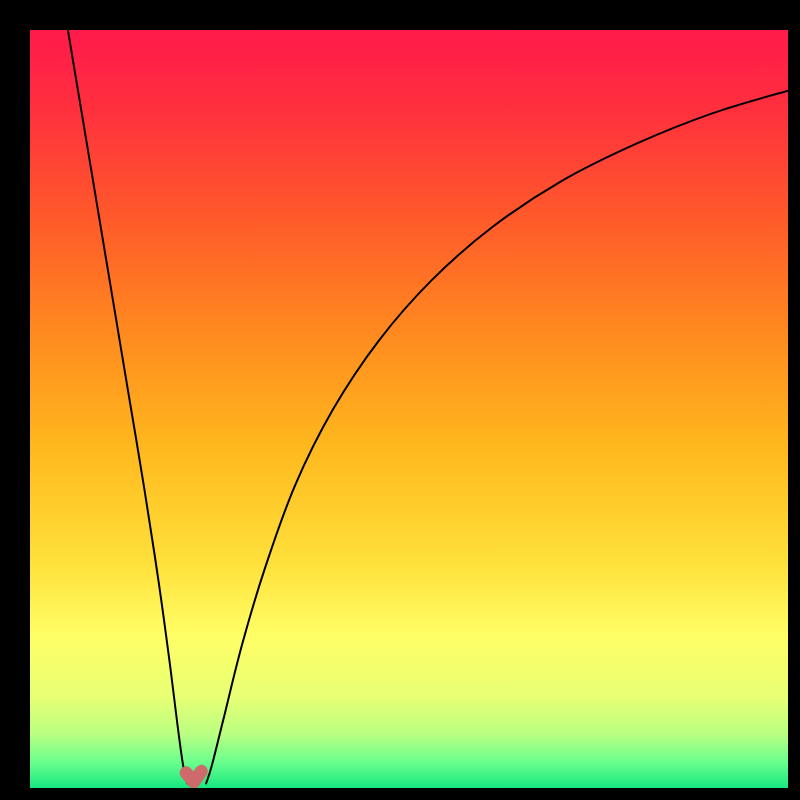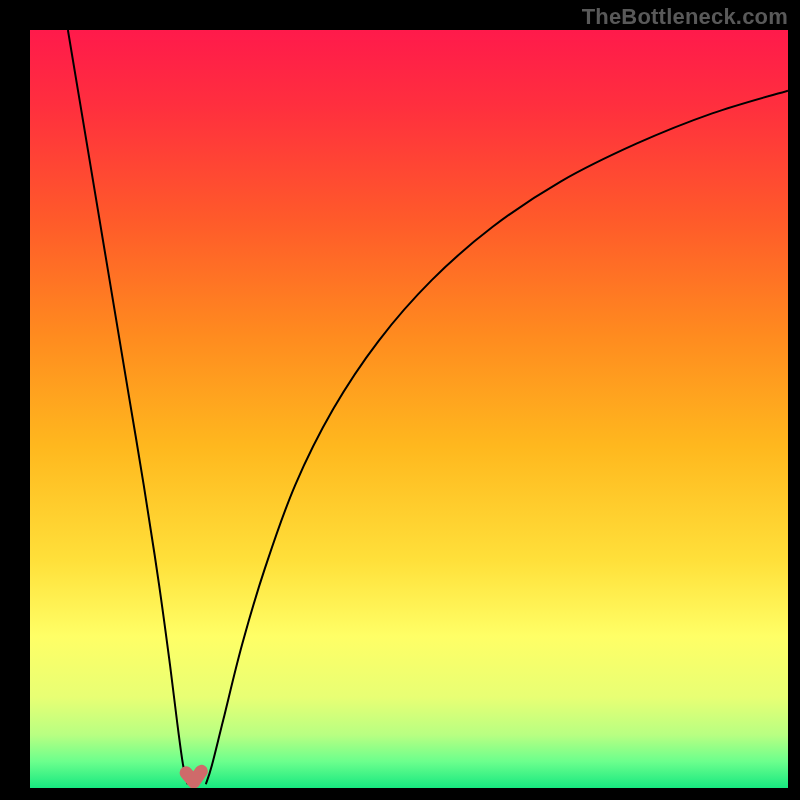--- a/index.html
+++ b/index.html
@@ -61,14 +61,13 @@
           </linearGradient>
       </defs>
       <rect id="grad-rect" x="0" y="0" width="758" height="758" fill="url(#bg-grad)"></rect>
     </svg>
     <svg id="curve-svg" class="curve" preserveAspectRatio="none" viewBox="0 0 758 758">
       <path id="left-branch" fill="none" stroke-width="2" d="M 37.9 0 C 40.6288 16.372800000000005, 47.6024 58.21440000000005, 53.06 90.96000000000004 C 58.5176 123.70560000000003, 62.7624 149.17439999999996, 68.22 181.91999999999996 C 73.6776 214.66559999999996, 77.9224 240.1344, 83.38 272.88 C 88.8376 305.6256, 93.0824 331.09439999999995, 98.54 363.84 C 103.9976 396.5856, 108.2424 420.69000000000005, 113.7 454.8 C 119.1576 488.90999999999997, 124.08460000000002 520.5944, 128.86 553.3399999999999 C 133.6354 586.0855999999999, 136.819 610.7964000000001, 140.23 636.72 C 143.641 662.6436, 145.49052 679.6228, 147.81 697.36 C 150.12948 715.0972, 151.34228 725.027, 153.11599999999999 735.26 C 154.88971999999998 745.4929999999999, 156.84536 750.799, 157.66400000000002 754.21" stroke="#000000"></path>
       <path id="right-branch" fill="none" stroke-width="2" d="M 175.856 754.21 C 176.94752 750.799, 178.78188 746.8574, 181.92 735.26 C 185.05811999999997 723.6626, 187.83239999999998 711.6103999999999, 193.29 689.78 C 198.7476 667.9496, 204.7358 641.268, 212.24 613.98 C 219.7442 586.692, 225.42919999999998 566.8324, 234.98 538.1800000000001 C 244.5308 509.52760000000006, 253.02040000000002 483.4524, 265.3 454.8 C 277.5796 426.1476, 288.1916 404.9236, 303.2 379 C 318.2084 353.0764, 330.94280000000003 333.9748, 348.68 310.78000000000003 C 366.4172 287.58520000000004, 381.274 270.606, 401.74 250.14 C 422.206 229.67399999999998, 439.1852 214.81720000000004, 462.38 197.08000000000004 C 485.5748 179.34280000000004, 504.6764 166.60840000000002, 530.6 151.60000000000002 C 556.5236 136.59160000000003, 579.112 125.97960000000005, 606.4 113.70000000000005 C 633.688 101.42040000000004, 654.912 92.9308, 682.2 83.38 C 709.488 73.82919999999999, 744.356 64.73319999999998, 758 60.639999999999986" stroke="#000000"></path>
       <path id="marker-path" fill="none" stroke-width="13" stroke-linecap="round" stroke-linejoin="round" d="M 156.14800000000002 742.84 L 163.728 751.936 L 171.308 741.324" stroke="#cf6a6a"></path>
     </svg>
   </div>
-  <div class="watermark">TheBottleneck.com</div>
 </div>
 
 </body></html>

